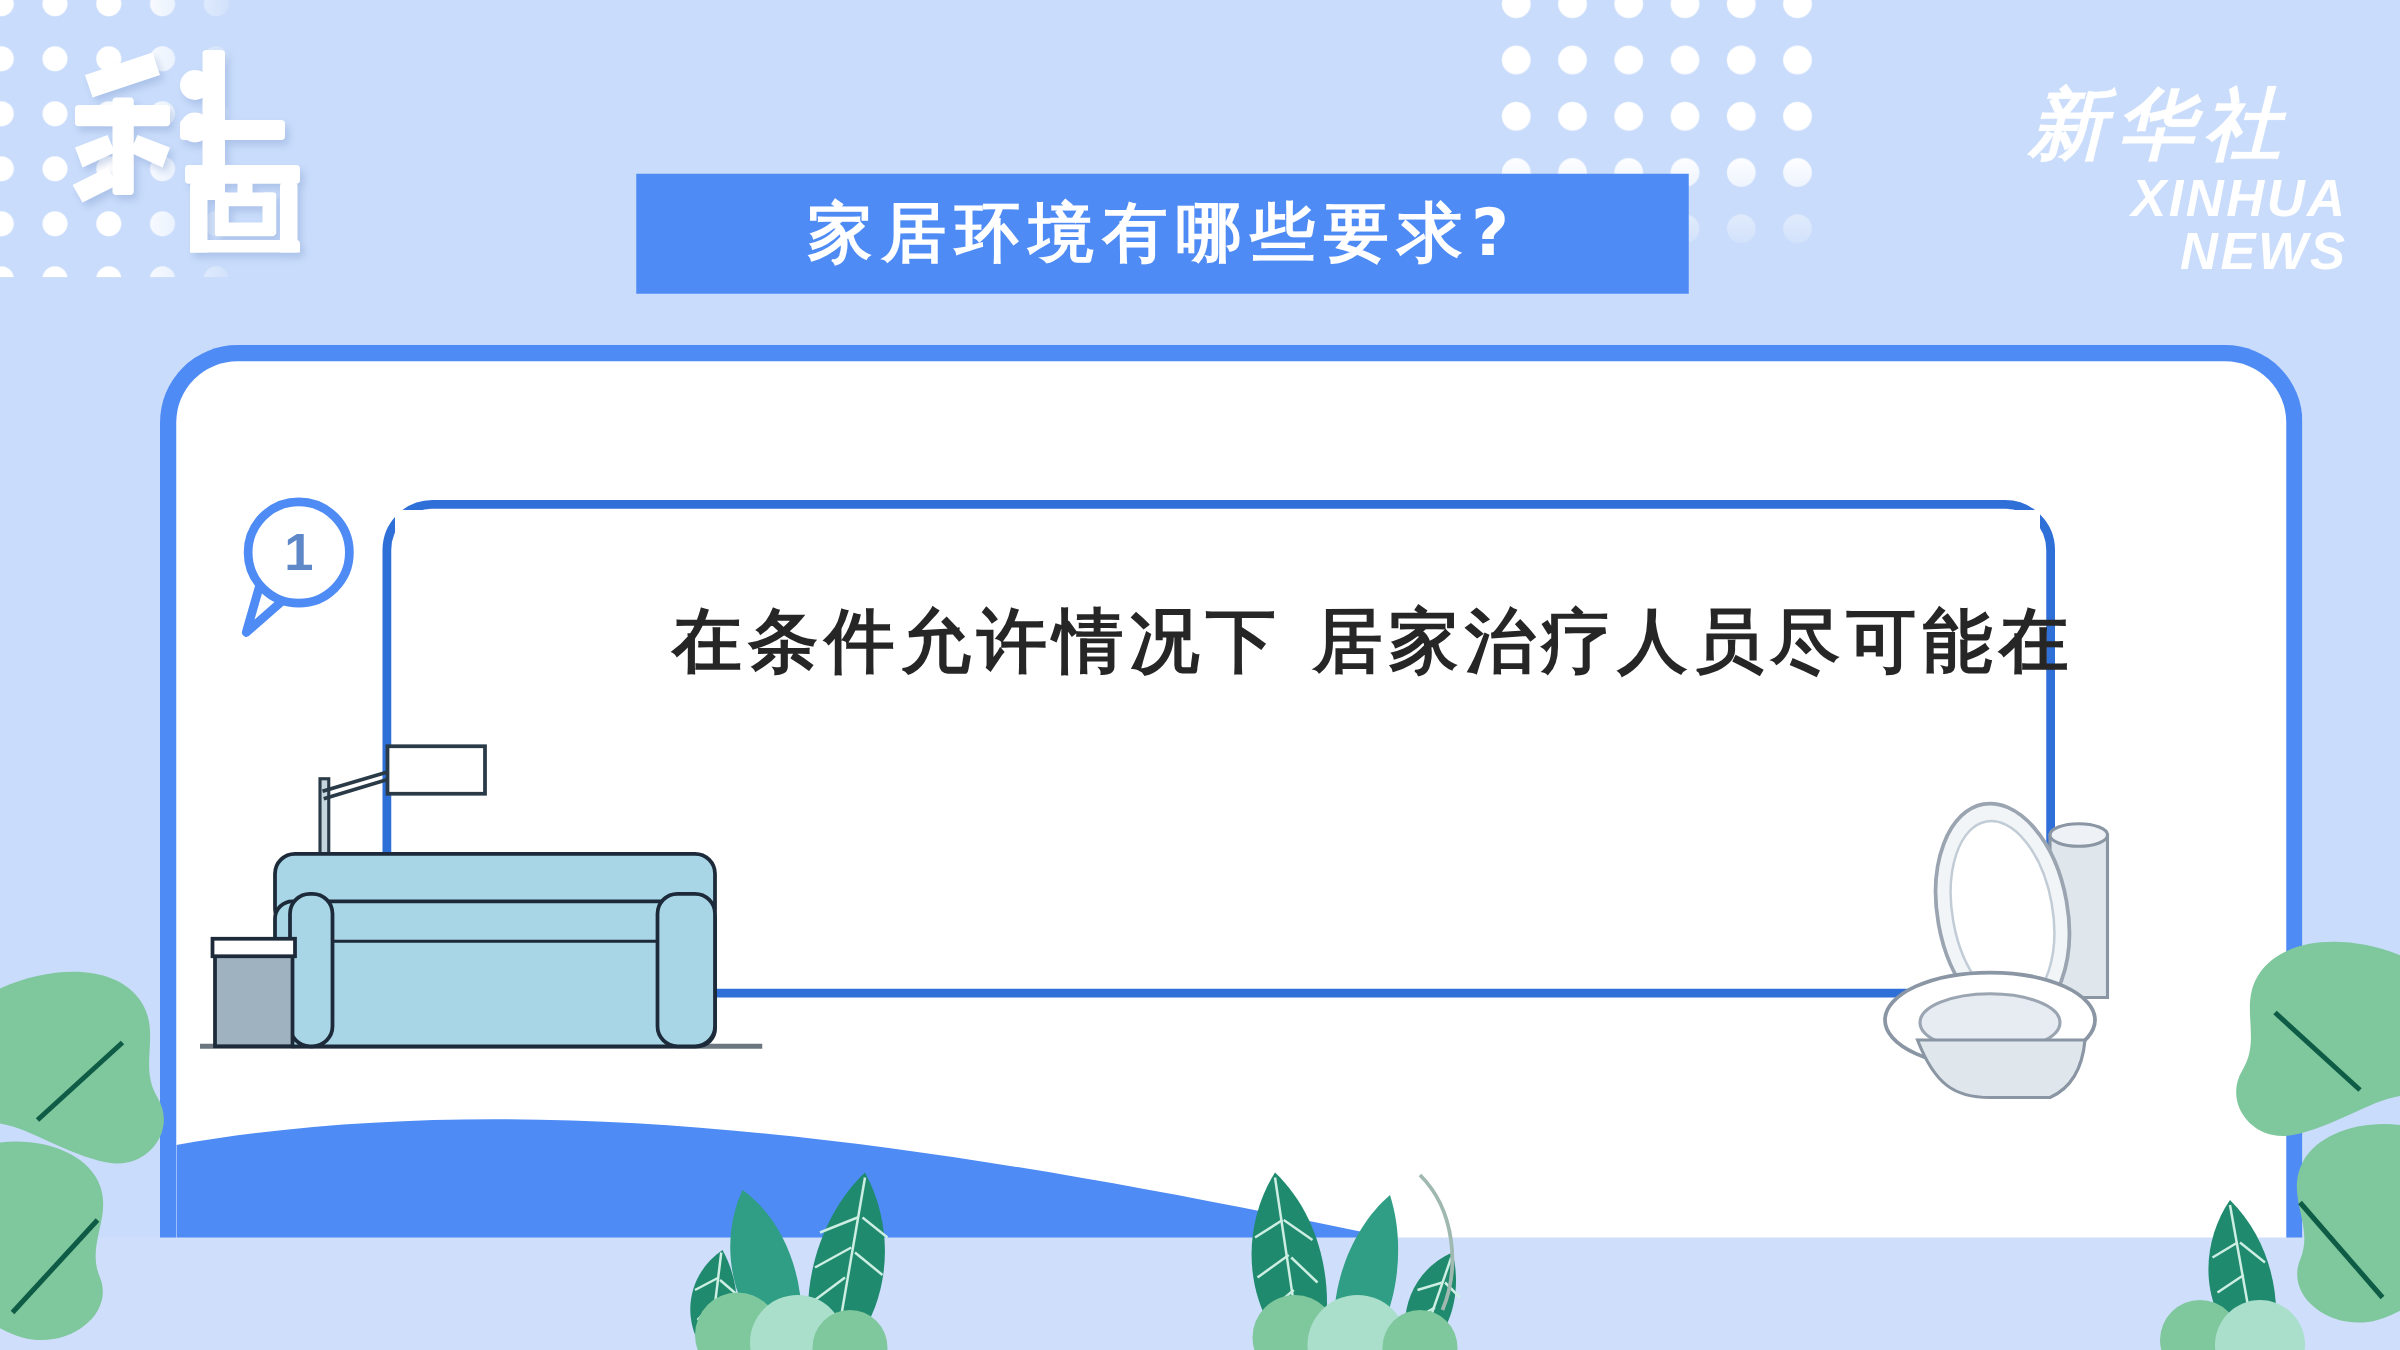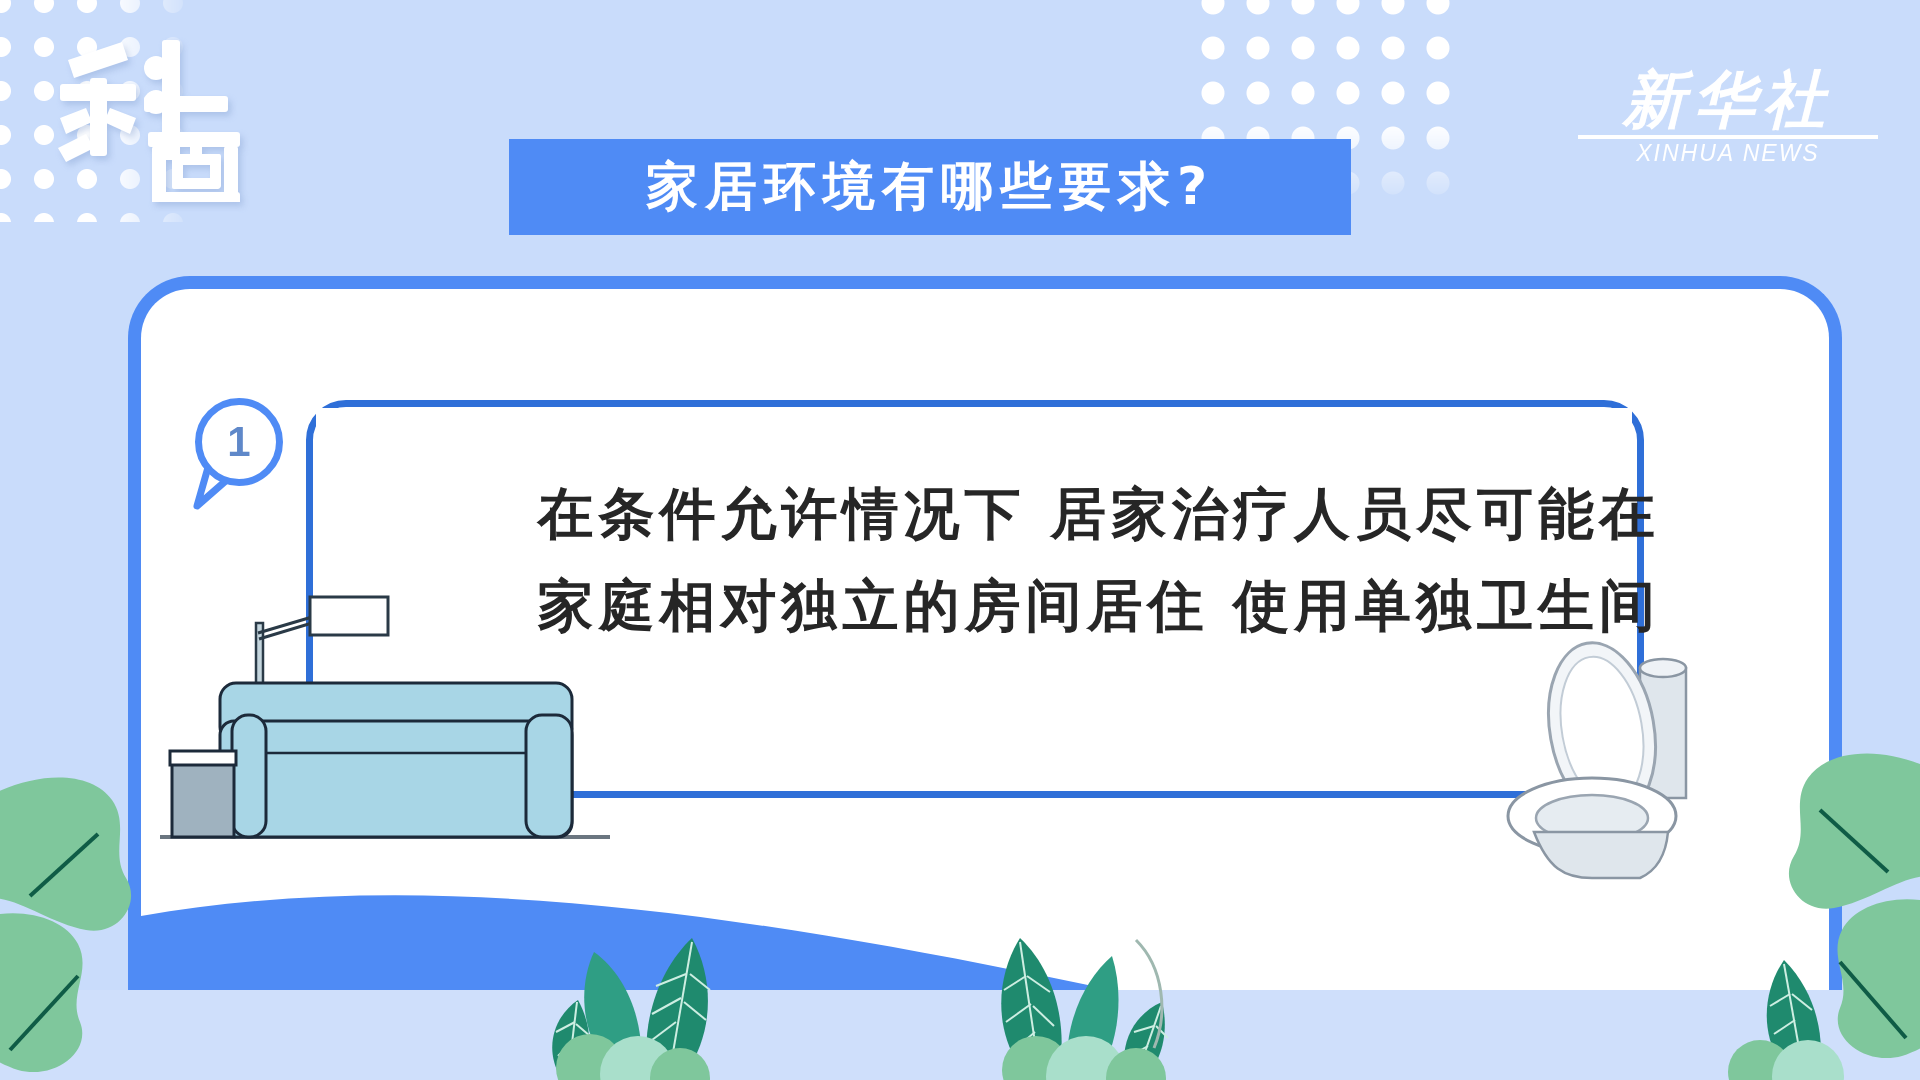--- a/index.html
+++ b/index.html
@@ -41,22 +41,22 @@
     display:flex;flex-direction:column;align-items:center;justify-content:flex-start;margin-top:47px;
   }
   .xinhua .cn{
     font-size:62px;line-height:1;color:#ffffff;font-weight:bold;
     letter-spacing:8px;font-style:italic;
     font-family:"DejaVu Sans","Liberation Sans",sans-serif;
     text-shadow:0 0 1px rgba(255,255,255,.6);
   }
   .xinhua .rule{width:100%;height:4px;background:#ffffff;margin:4px 0 3px 0;}
   .xinhua .en{
-    font-size:23px;line-height:1;color:#ffffff;font-weight:normal;font-style:italic;
-    letter-spacing:2px;font-family:"Liberation Sans",sans-serif;
+    font-size:42px;line-height:1;color:#ffffff;font-weight:bold;font-style:italic;
+    letter-spacing:2px;font-family:"Liberation Sans",sans-serif;text-align:right;
   }
 
   
   .title-banner{
     position:absolute;left:509px;top:139px;width:842px;height:96px;
     background:#4f8bf5;
     display:flex;align-items:center;justify-content:center;
   }
   .title-banner .title-text{
     color:#ffffff;font-size:52px;font-weight:bold;letter-spacing:7px;
@@ -192,21 +192,20 @@
     <svg viewBox="0 0 88 120" width="88" height="120" style="position:absolute;left:-6px;top:-4px;">
       <path d="M20,70 L8,112 L40,84 Z" fill="#ffffff" stroke="#4f8bf5" stroke-width="7" stroke-linejoin="round"></path>
     </svg>
     <div class="badge-circle">
       <span class="badge-num">1</span>
     </div>
   </div>
 
   <div class="body-text">
     <span class="line">在条件允许情况下 居家治疗人员尽可能在</span>
-    <span class="line">家庭相对独立的房间居住 使用单独卫生间</span>
   </div>
 
   <div class="sofa-art">
     <svg viewBox="0 0 450 275" width="450" height="275" aria-hidden="true">
 
       <line x1="0" y1="262" x2="450" y2="262" stroke="#6b7680" stroke-width="4"></line>
 
       <rect x="96" y="48" width="7" height="170" fill="#c5d6de" stroke="#2a3a47" stroke-width="2.5"></rect>
 
       <line x1="98" y1="58" x2="152" y2="42" stroke="#2a3a47" stroke-width="3"></line>

